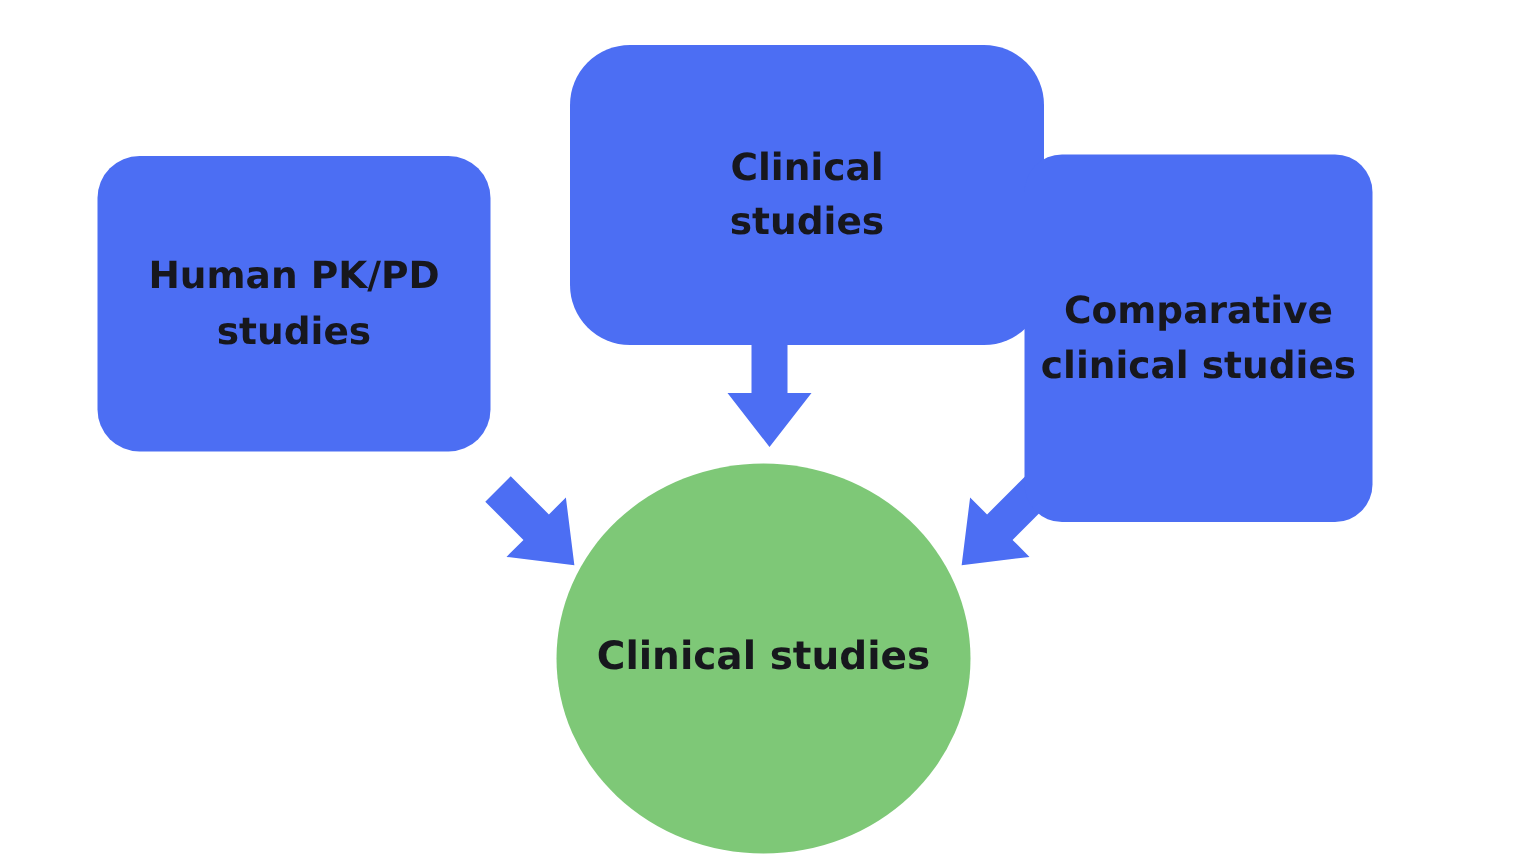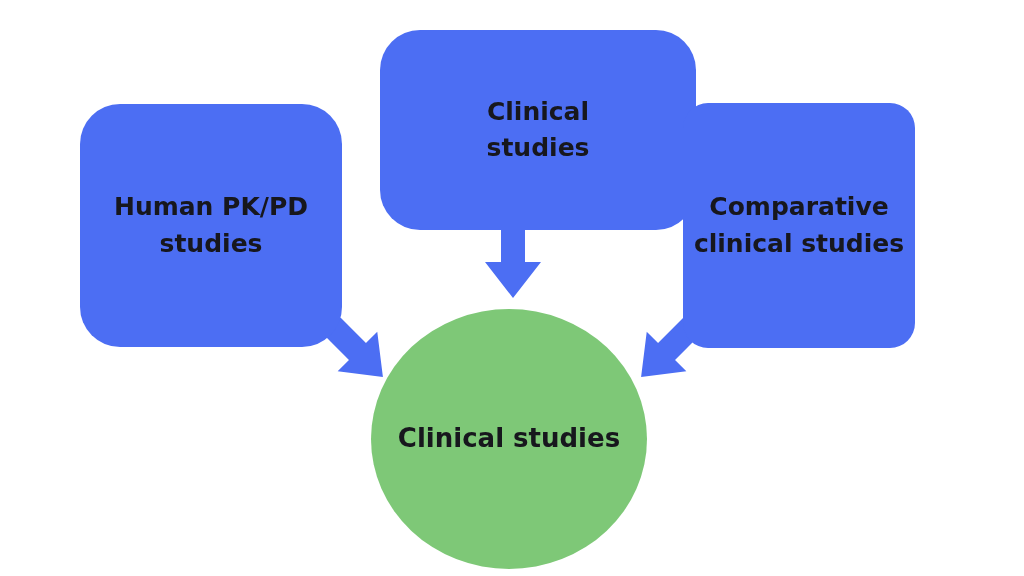--- a/index.html
+++ b/index.html
@@ -39,21 +39,21 @@
   }
   .node-box {
     background: var(--node-fill-blue, #4c6ef3);
     border-radius: 40px;
   }
   .node-center {
     background: var(--center-fill-green, #7ec877);
     border-radius: 50%;
     font-size: 26px;
   }
-  #box-human-pkpd      { left: 80px;  top: 104px; width: 262px; height: 243px; }
+  #box-human-pkpd      { left: 65px;  top: 104px; width: 262px; height: 197px; border-radius: 28px; }
   #box-immunogenicity  { left: 380px; top: 30px;  width: 316px; height: 200px; }
   #box-comparative     { left: 683px; top: 103px; width: 232px; height: 245px; border-radius: 25px; }
   #circle-center       { left: 371px; top: 309px; width: 276px; height: 260px; }
   .label-line { display: block; }
 </style>
 </head>
 <body>
 
 <div class="canvas">
 

